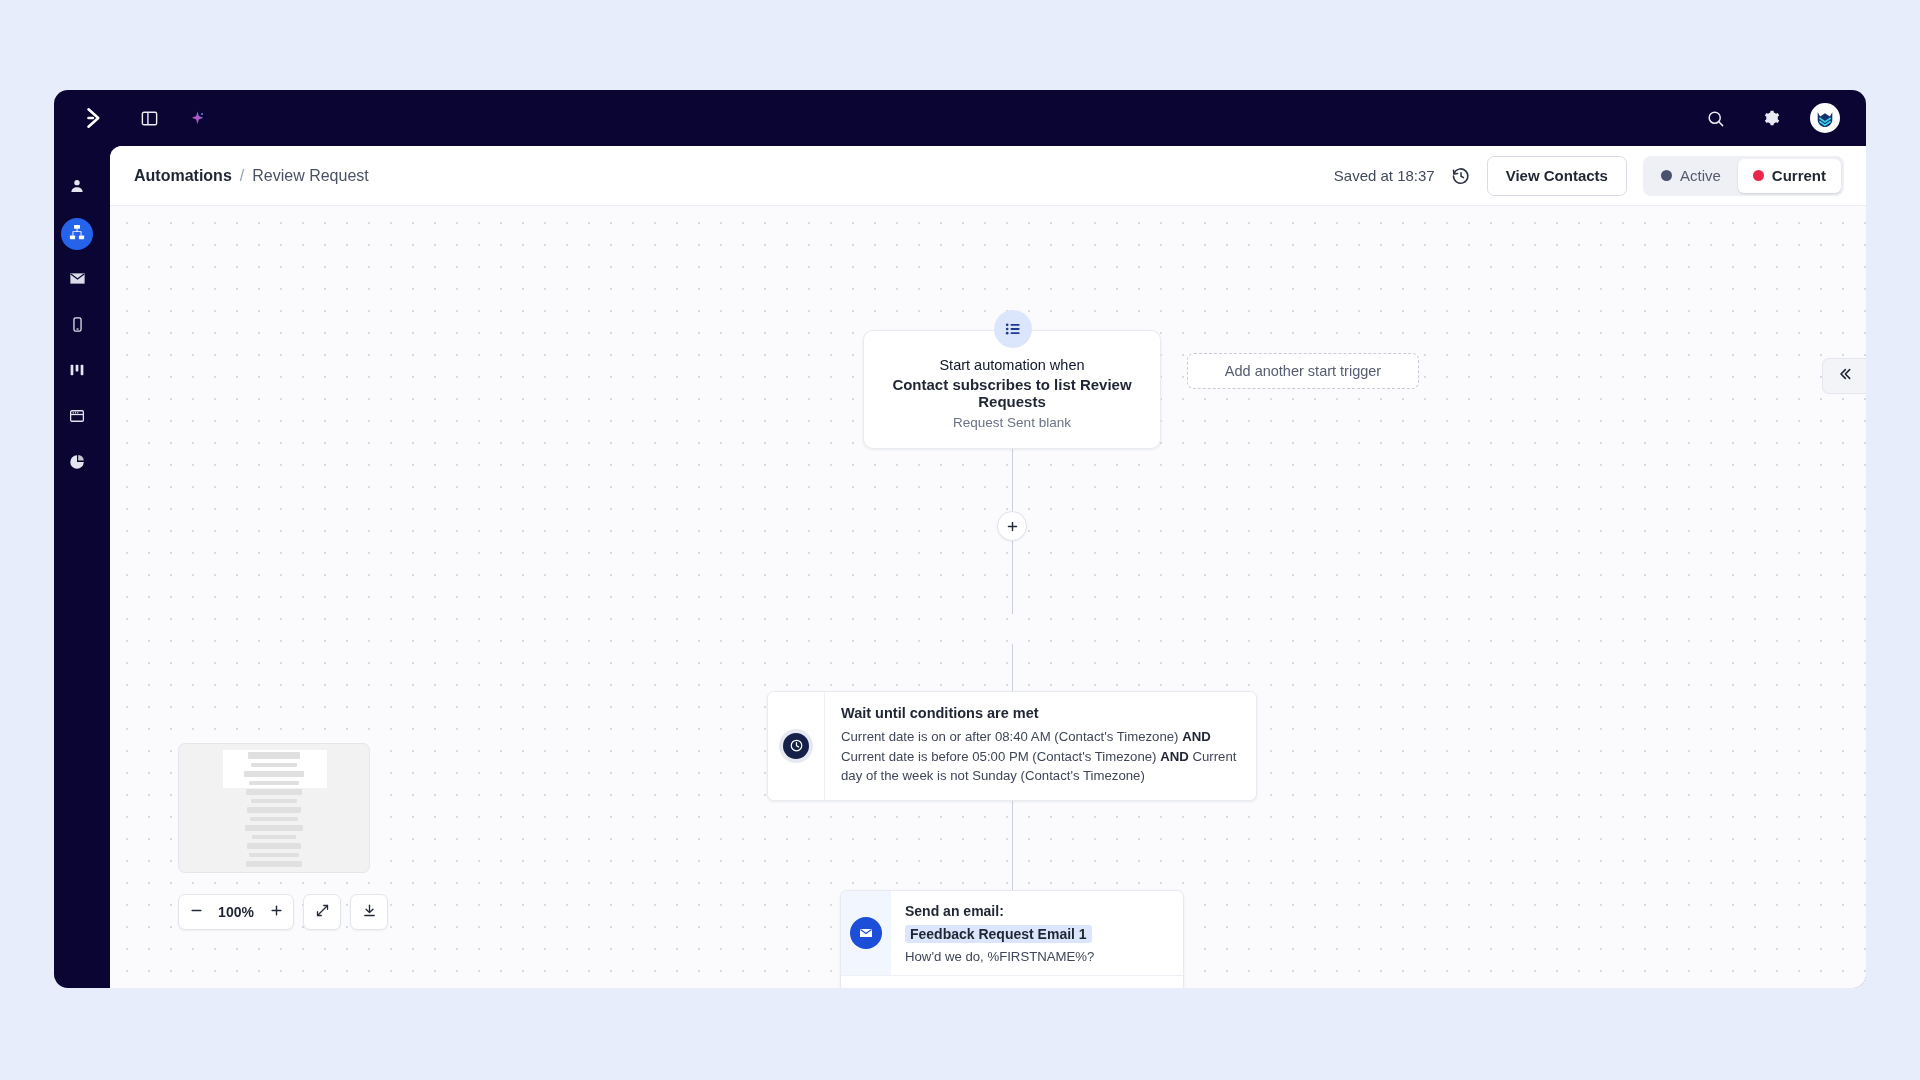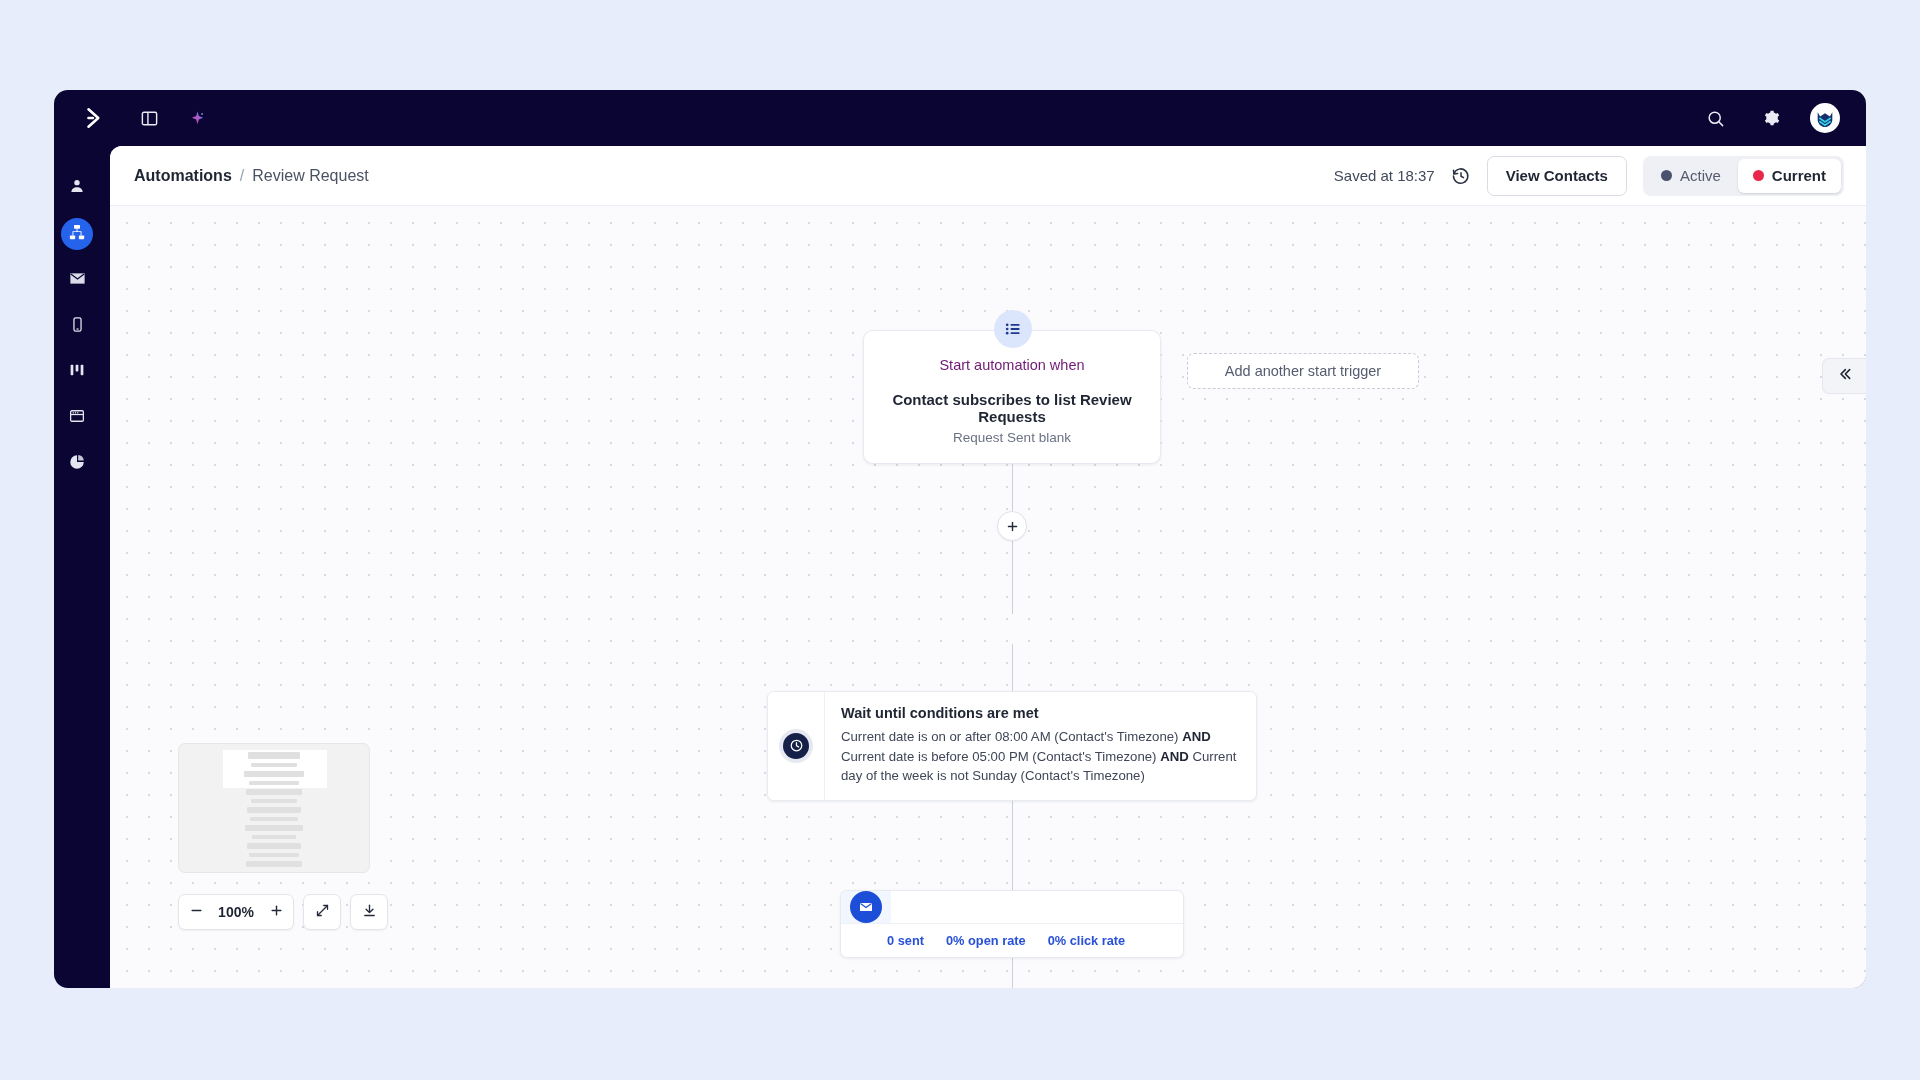--- a/index.html
+++ b/index.html
@@ -121,21 +121,21 @@
   #start-card {
     left: 753px; top: 124px; width: 298px; padding: 26px 18px 18px;
     text-align: center; border-radius: 10px;
   }
   #start-icon {
     position: absolute; left: 884px; top: 104px;
     width: 38px; height: 38px; border-radius: 50%;
     background: #dbe6fd; display: flex; align-items: center; justify-content: center;
     z-index: 3;
   }
-  .start-sub { font-size: 14.5px; color: #701a75; margin-bottom: 18px; }
+  .start-sub { font-size: 14.5px; color: #0f172a; margin-bottom: 3px; }
   .start-title { font-size: 15px; font-weight: 700; color: #1f2533; margin-bottom: 5px; }
   .start-meta { font-size: 13.5px; color: #6b7284; }
 
   .ghost-btn {
     position: absolute; width: 232px; height: 36px;
     border: 1px dashed #c6ccd8; border-radius: 7px; background: #fff;
     display: flex; align-items: center; justify-content: center;
     font-size: 14.5px; color: #555c6e; cursor: pointer;
     font-family: "Liberation Sans", sans-serif;
   }
@@ -395,33 +395,40 @@
             <div class="inner">
               <svg width="15" height="15" viewBox="0 0 24 24" fill="none" stroke="#ffffff" stroke-width="2" stroke-linecap="round">
                 <circle cx="12" cy="12" r="8.4"></circle>
                   <polyline points="12,7.4 12,12.3 15.4,14.2"></polyline>
               </svg>
             </div>
           </div>
         </div>
         <div class="wait-body">
           <div class="wait-title">Wait until conditions are met</div>
-          <div class="wait-desc"><span>Current date is on or after 08:00 AM (Contact's Timezone) </span><b>AND</b><span> Current date is before 05:00 PM (Contact's Timezone) </span><b>AND</b><span> Current day of the week is not Sunday (Contact's Timezone)</span></div>
+          <div class="wait-desc"><span>Current date is on or after 08:40 AM (Contact's Timezone) </span><b>AND</b><span> Current date is before 05:00 PM (Contact's Timezone) </span><b>AND</b><span> Current day of the week is not Sunday (Contact's Timezone)</span></div>
         </div>
       </div>
 
       <div id="email-card" class="node-card">
         <div class="em-top">
           <div class="em-icon-col">
             <div class="circ-blue">
               <svg width="16" height="16" viewBox="0 0 24 24" fill="#fff">
                 <path d="M3 6h18v12H3z"></path>
                   <path d="M3.7 6.7L12 12.8l8.3-6.1" fill="none" stroke="#1d4ed8" stroke-width="1.7"></path>
               </svg>
             </div>
+          </div>
+          <div class="em-body">
+            <div class="em-title">
+              <span>Send an email:</span>
+              <span class="chip-blue">Feedback Request Email 1</span>
+            </div>
+            <div class="em-sub">How'd we do, %FIRSTNAME%?</div>
           </div>
         </div>
         <div class="em-foot">
           <span class="stat">
 
             <span>0 sent</span>
           </span>
           <span class="stat">
 
             <span>0% open rate</span>

